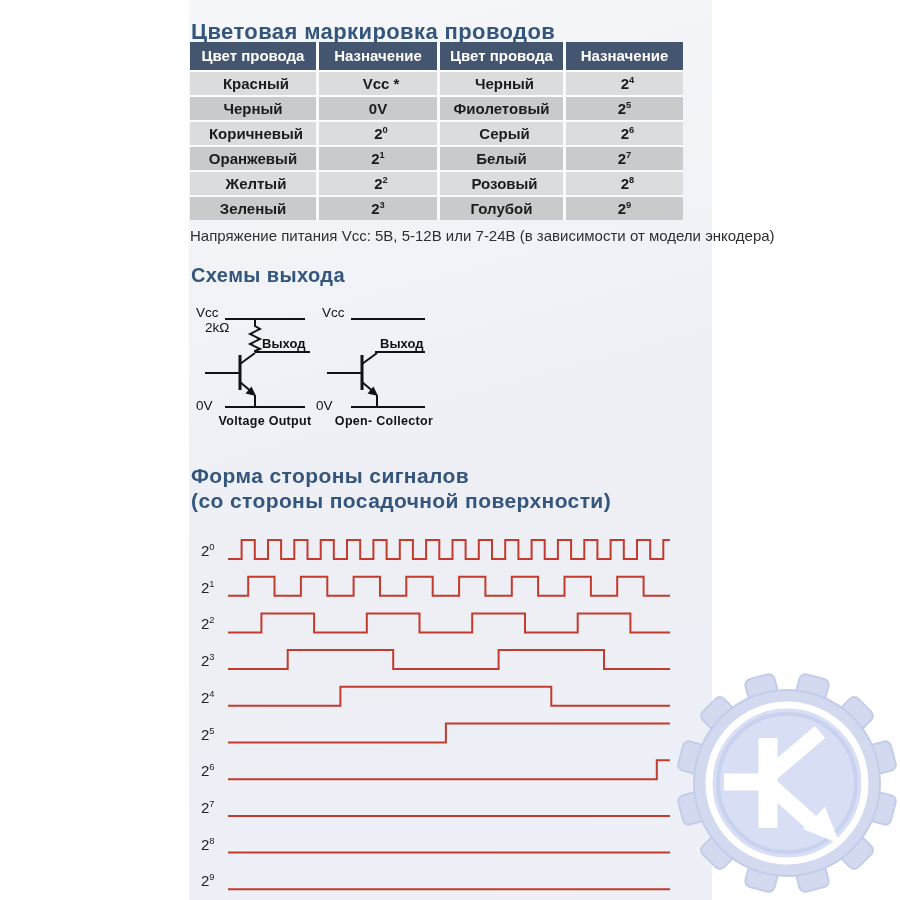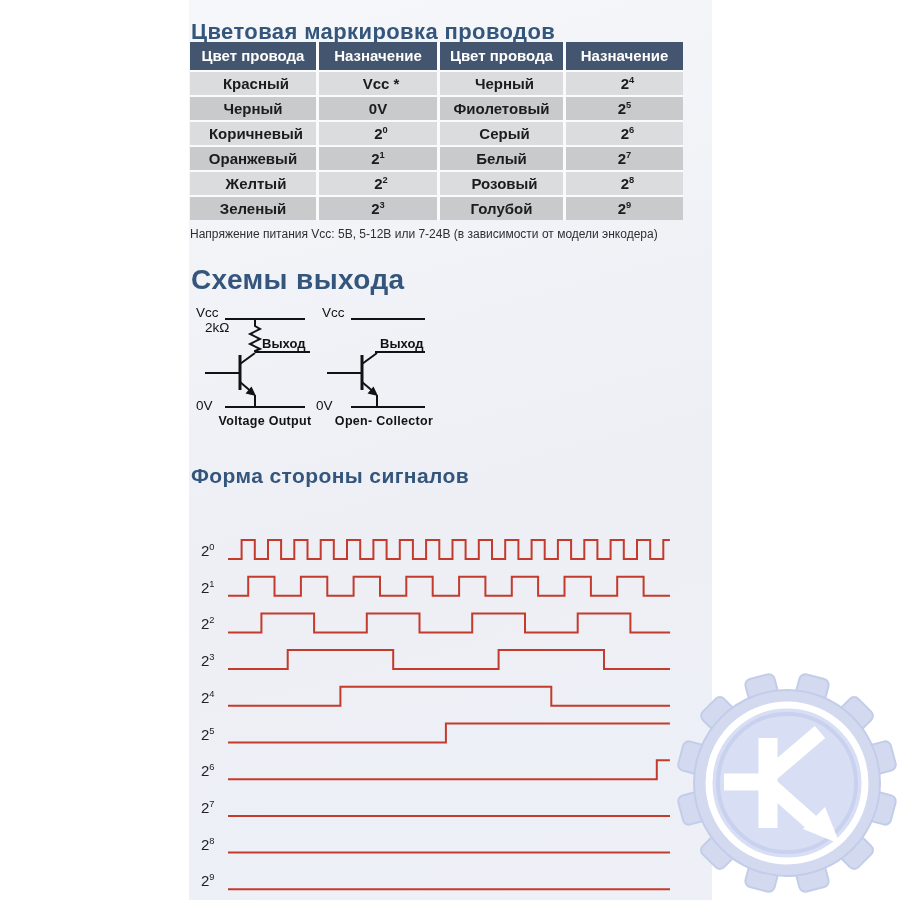--- a/index.html
+++ b/index.html
@@ -10,42 +10,42 @@
   }
   .content-col{
     position:absolute;left:189px;top:0;width:523px;height:900px;
     background:linear-gradient(165deg,#f6f7fa 0%,#edeff5 55%,#eef0f7 100%);
   }
   .title{
     position:absolute;color:#34567c;font-weight:bold;letter-spacing:.4px;
     white-space:nowrap;
   }
   #title1{left:191px;top:19px;font-size:22px;}
-  #title2{left:191px;top:264px;font-size:28px;}
+  #title2{left:191px;top:264px;font-size:20px;}
   #title3{left:191px;top:463px;font-size:21px;line-height:25px;white-space:normal;width:520px;}
   
   #wire-table{
     position:absolute;left:190px;top:42px;width:493px;
     display:grid;grid-template-columns:126px 118px 123px 117px;
     column-gap:3px;row-gap:2px;background:#fbfbfb;
   }
   #wire-table .hcell{
     background:#43556f;color:#ffffff;font-weight:bold;font-size:15px;
     height:28px;line-height:28px;text-align:center;white-space:nowrap;overflow:hidden;
   }
   #wire-table .cell{
     font-weight:bold;font-size:15px;color:#1b1c1e;
     height:23px;line-height:23px;text-align:center;white-space:nowrap;
   }
   #wire-table .row-odd{background:#dbdcdd;padding-left:6px;}
   #wire-table .row-even{background:#c8cacb;text-align:center;}
   sup{font-size:62%;vertical-align:super;line-height:0;}
   #note{
     position:absolute;left:190px;top:227px;width:523px;
-    font-size:12px;color:#2e2f31;white-space:nowrap;
+    font-size:15px;color:#2e2f31;white-space:nowrap;
   }
   #circuits{position:absolute;left:188px;top:298px;}
   #circuits text{fill:#111213;font-size:13.5px;}
   #circuits .lbl-bold{font-weight:bold;font-size:13px;}
   #circuits .caption{font-weight:bold;font-size:12.5px;letter-spacing:.3px;}
   #waveforms{position:absolute;left:190px;top:533px;}
   .wf-label{
     position:absolute;left:201px;font-size:15px;color:#212225;white-space:nowrap;
   }
   #watermark{position:absolute;left:672px;top:668px;}
@@ -120,21 +120,21 @@
   <text x="17" y="34">2kΩ</text>
   <text x="74" y="50" class="lbl-bold">Выход</text>
   <text x="8" y="112">0V</text>
   <text x="77" y="127" class="caption" text-anchor="middle">Voltage Output</text>
   <text x="134" y="19">Vcc</text>
   <text x="192" y="50" class="lbl-bold">Выход</text>
   <text x="128" y="112">0V</text>
   <text x="196" y="127" class="caption" text-anchor="middle">Open- Collector</text>
 </svg>
 
-<div id="title3" class="title"><span>Форма стороны сигналов</span><br></div>
+<div id="title3" class="title"><span>Форма стороны сигналов</span><br><span>(со стороны посадочной поверхности)</span></div>
 
 <svg id="waveforms" width="523" height="367" viewBox="0 0 523 367">
     <polyline points="38.0,26.0 51.6,26.0 51.6,7.0 64.8,7.0 64.8,26.0 78.0,26.0 78.0,7.0 91.1,7.0 91.1,26.0 104.3,26.0 104.3,7.0 117.5,7.0 117.5,26.0 130.7,26.0 130.7,7.0 143.8,7.0 143.8,26.0 157.0,26.0 157.0,7.0 170.2,7.0 170.2,26.0 183.4,26.0 183.4,7.0 196.6,7.0 196.6,26.0 209.8,26.0 209.8,7.0 222.9,7.0 222.9,26.0 236.1,26.0 236.1,7.0 249.3,7.0 249.3,26.0 262.5,26.0 262.5,7.0 275.6,7.0 275.6,26.0 288.8,26.0 288.8,7.0 302.0,7.0 302.0,26.0 315.2,26.0 315.2,7.0 328.4,7.0 328.4,26.0 341.6,26.0 341.6,7.0 354.7,7.0 354.7,26.0 367.9,26.0 367.9,7.0 381.1,7.0 381.1,26.0 394.3,26.0 394.3,7.0 407.4,7.0 407.4,26.0 420.6,26.0 420.6,7.0 433.8,7.0 433.8,26.0 447.0,26.0 447.0,7.0 460.2,7.0 460.2,26.0 473.3,26.0 473.3,7.0 479.9,7.0" fill="none" stroke="#c43a2c" stroke-width="2"></polyline>
     <polyline points="38.0,62.7 58.2,62.7 58.2,43.7 84.5,43.7 84.5,62.7 110.9,62.7 110.9,43.7 137.3,43.7 137.3,62.7 163.6,62.7 163.6,43.7 190.0,43.7 190.0,62.7 216.3,62.7 216.3,43.7 242.7,43.7 242.7,62.7 269.1,62.7 269.1,43.7 295.4,43.7 295.4,62.7 321.8,62.7 321.8,43.7 348.1,43.7 348.1,62.7 374.5,62.7 374.5,43.7 400.9,43.7 400.9,62.7 427.2,62.7 427.2,43.7 453.6,43.7 453.6,62.7 480.0,62.7" fill="none" stroke="#c43a2c" stroke-width="2"></polyline>
     <polyline points="38.0,99.4 71.4,99.4 71.4,80.4 124.1,80.4 124.1,99.4 176.8,99.4 176.8,80.4 229.5,80.4 229.5,99.4 282.2,99.4 282.2,80.4 335.0,80.4 335.0,99.4 387.7,99.4 387.7,80.4 440.4,80.4 440.4,99.4 480.0,99.4" fill="none" stroke="#c43a2c" stroke-width="2"></polyline>
     <polyline points="38.0,136.1 97.7,136.1 97.7,117.1 203.2,117.1 203.2,136.1 308.6,136.1 308.6,117.1 414.0,117.1 414.0,136.1 480.0,136.1" fill="none" stroke="#c43a2c" stroke-width="2"></polyline>
     <polyline points="38.0,172.8 150.4,172.8 150.4,153.8 361.3,153.8 361.3,172.8 480.0,172.8" fill="none" stroke="#c43a2c" stroke-width="2"></polyline>
     <polyline points="38.0,209.5 255.9,209.5 255.9,190.5 479.9,190.5" fill="none" stroke="#c43a2c" stroke-width="2"></polyline>
     <polyline points="38.0,246.2 466.8,246.2 466.8,227.2 479.9,227.2" fill="none" stroke="#c43a2c" stroke-width="2"></polyline>
     <polyline points="38.0,282.9 480.0,282.9" fill="none" stroke="#c43a2c" stroke-width="2"></polyline>

